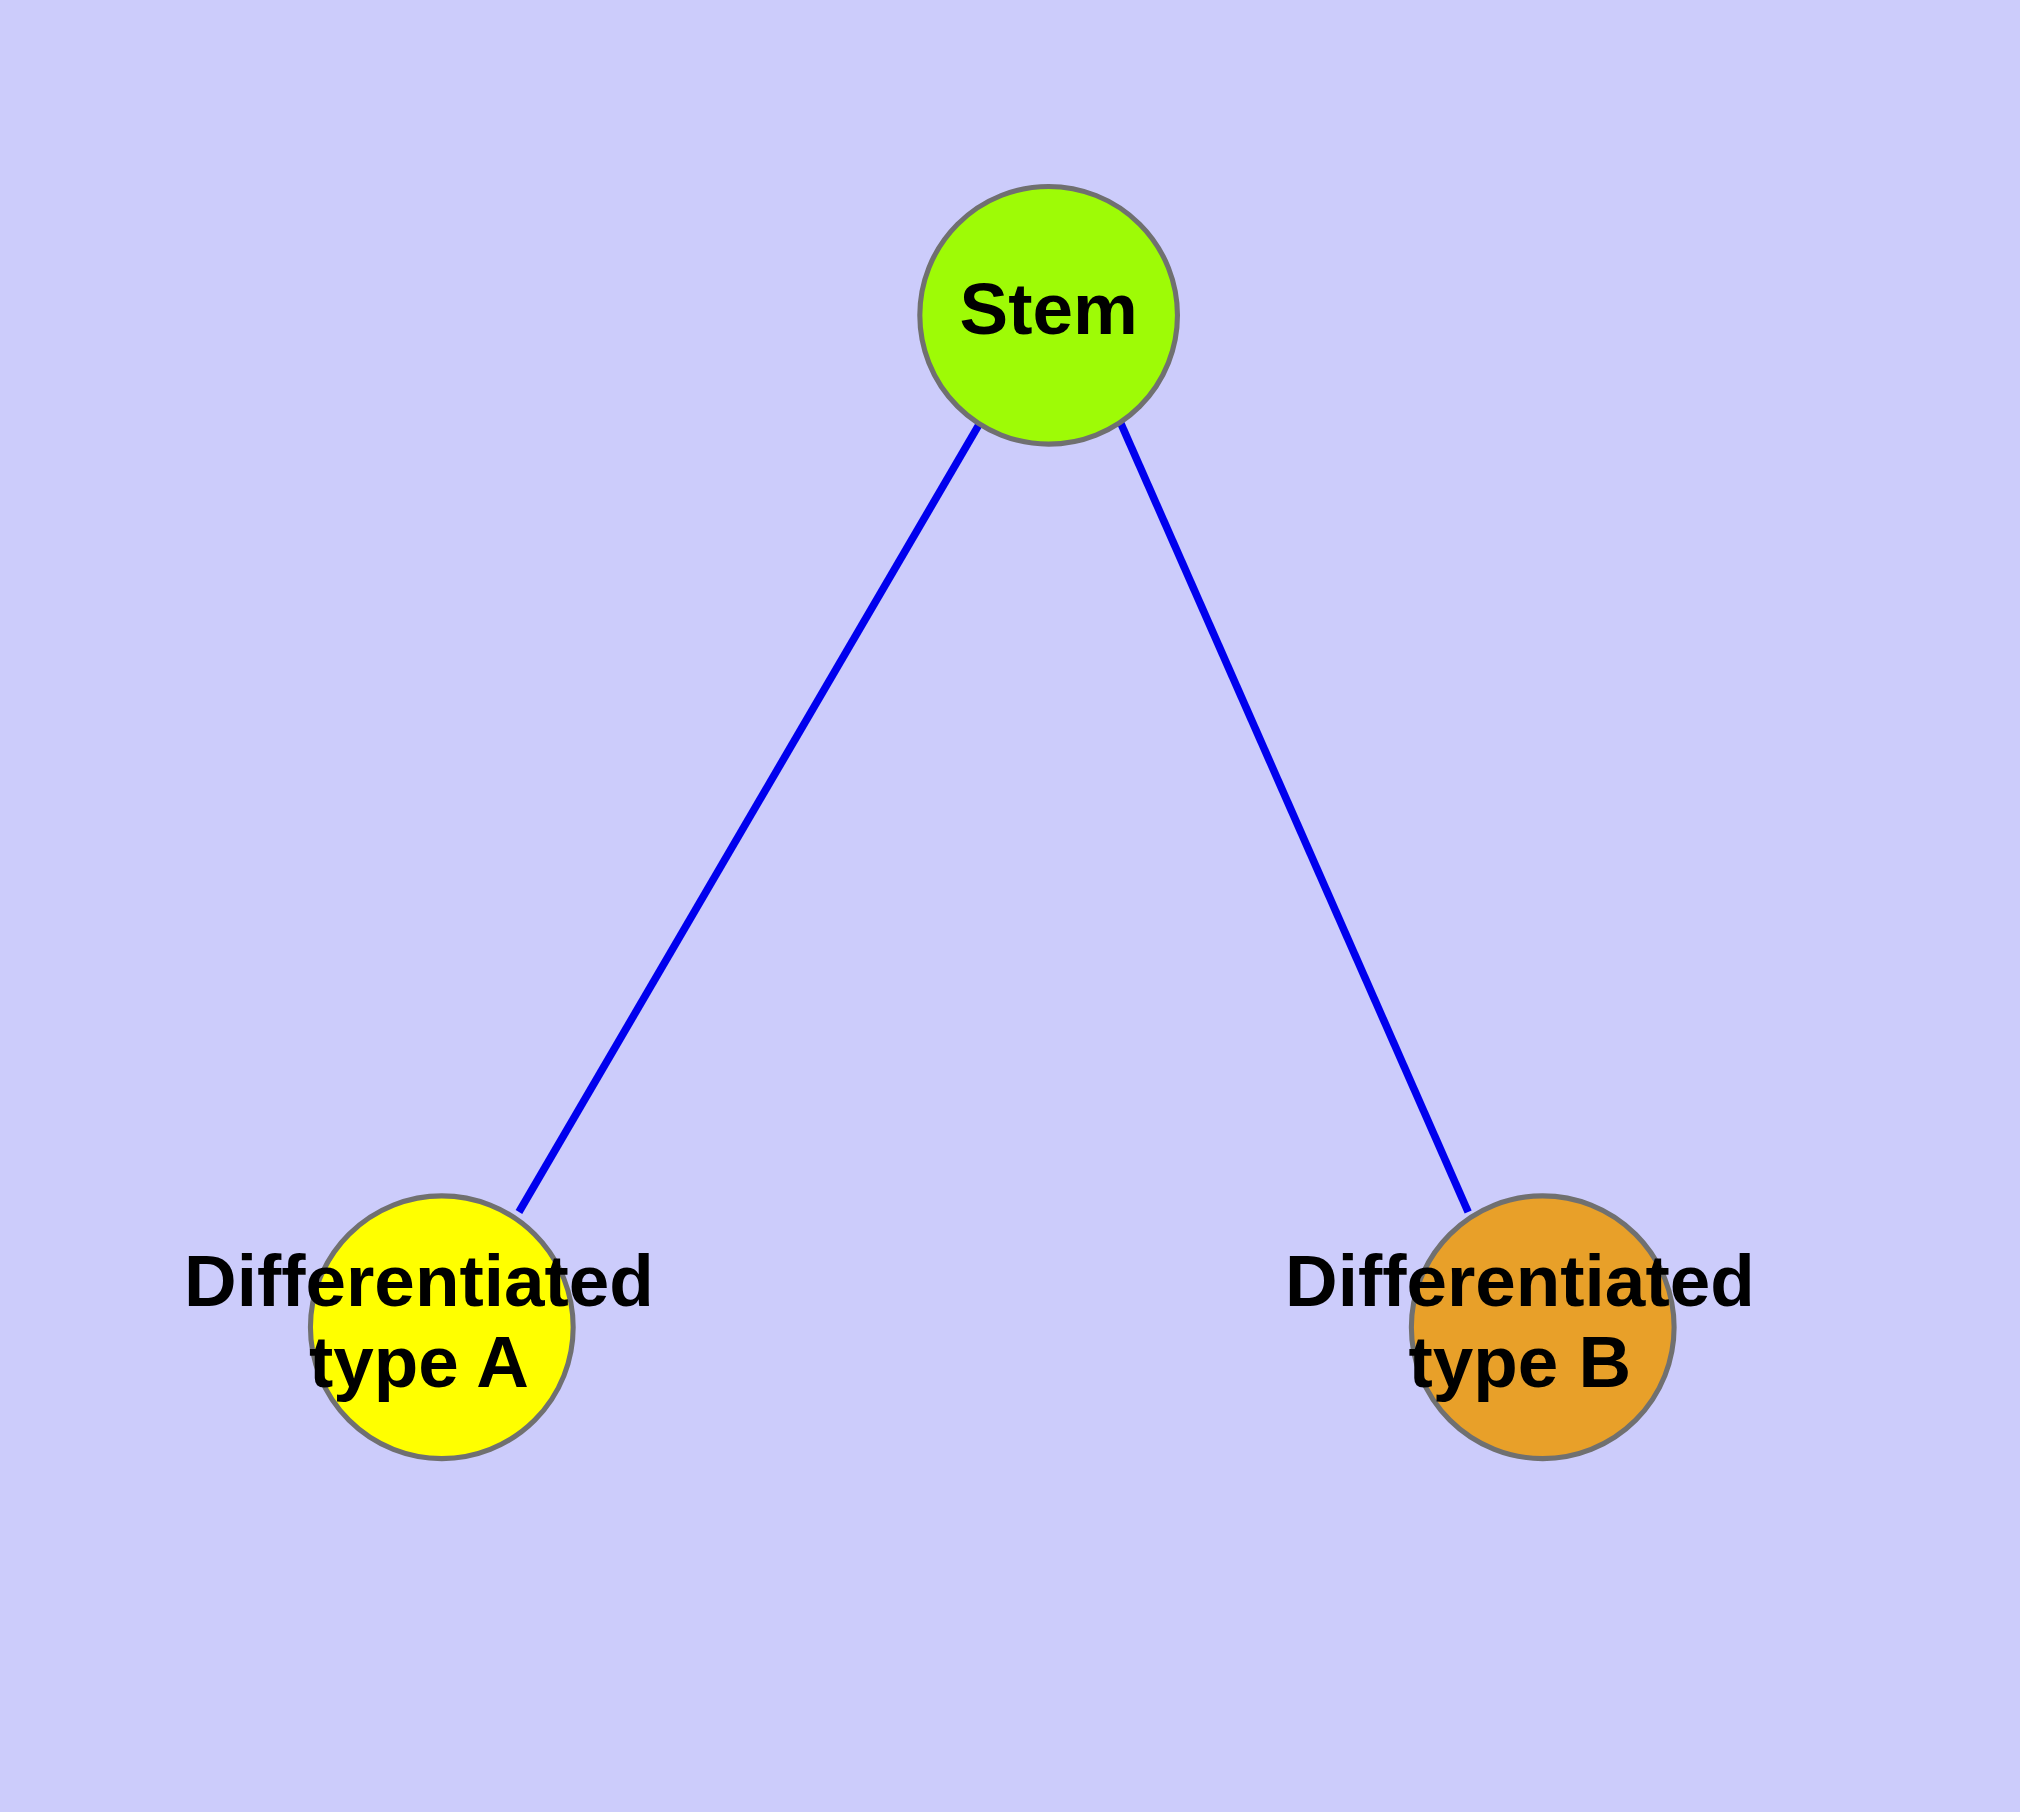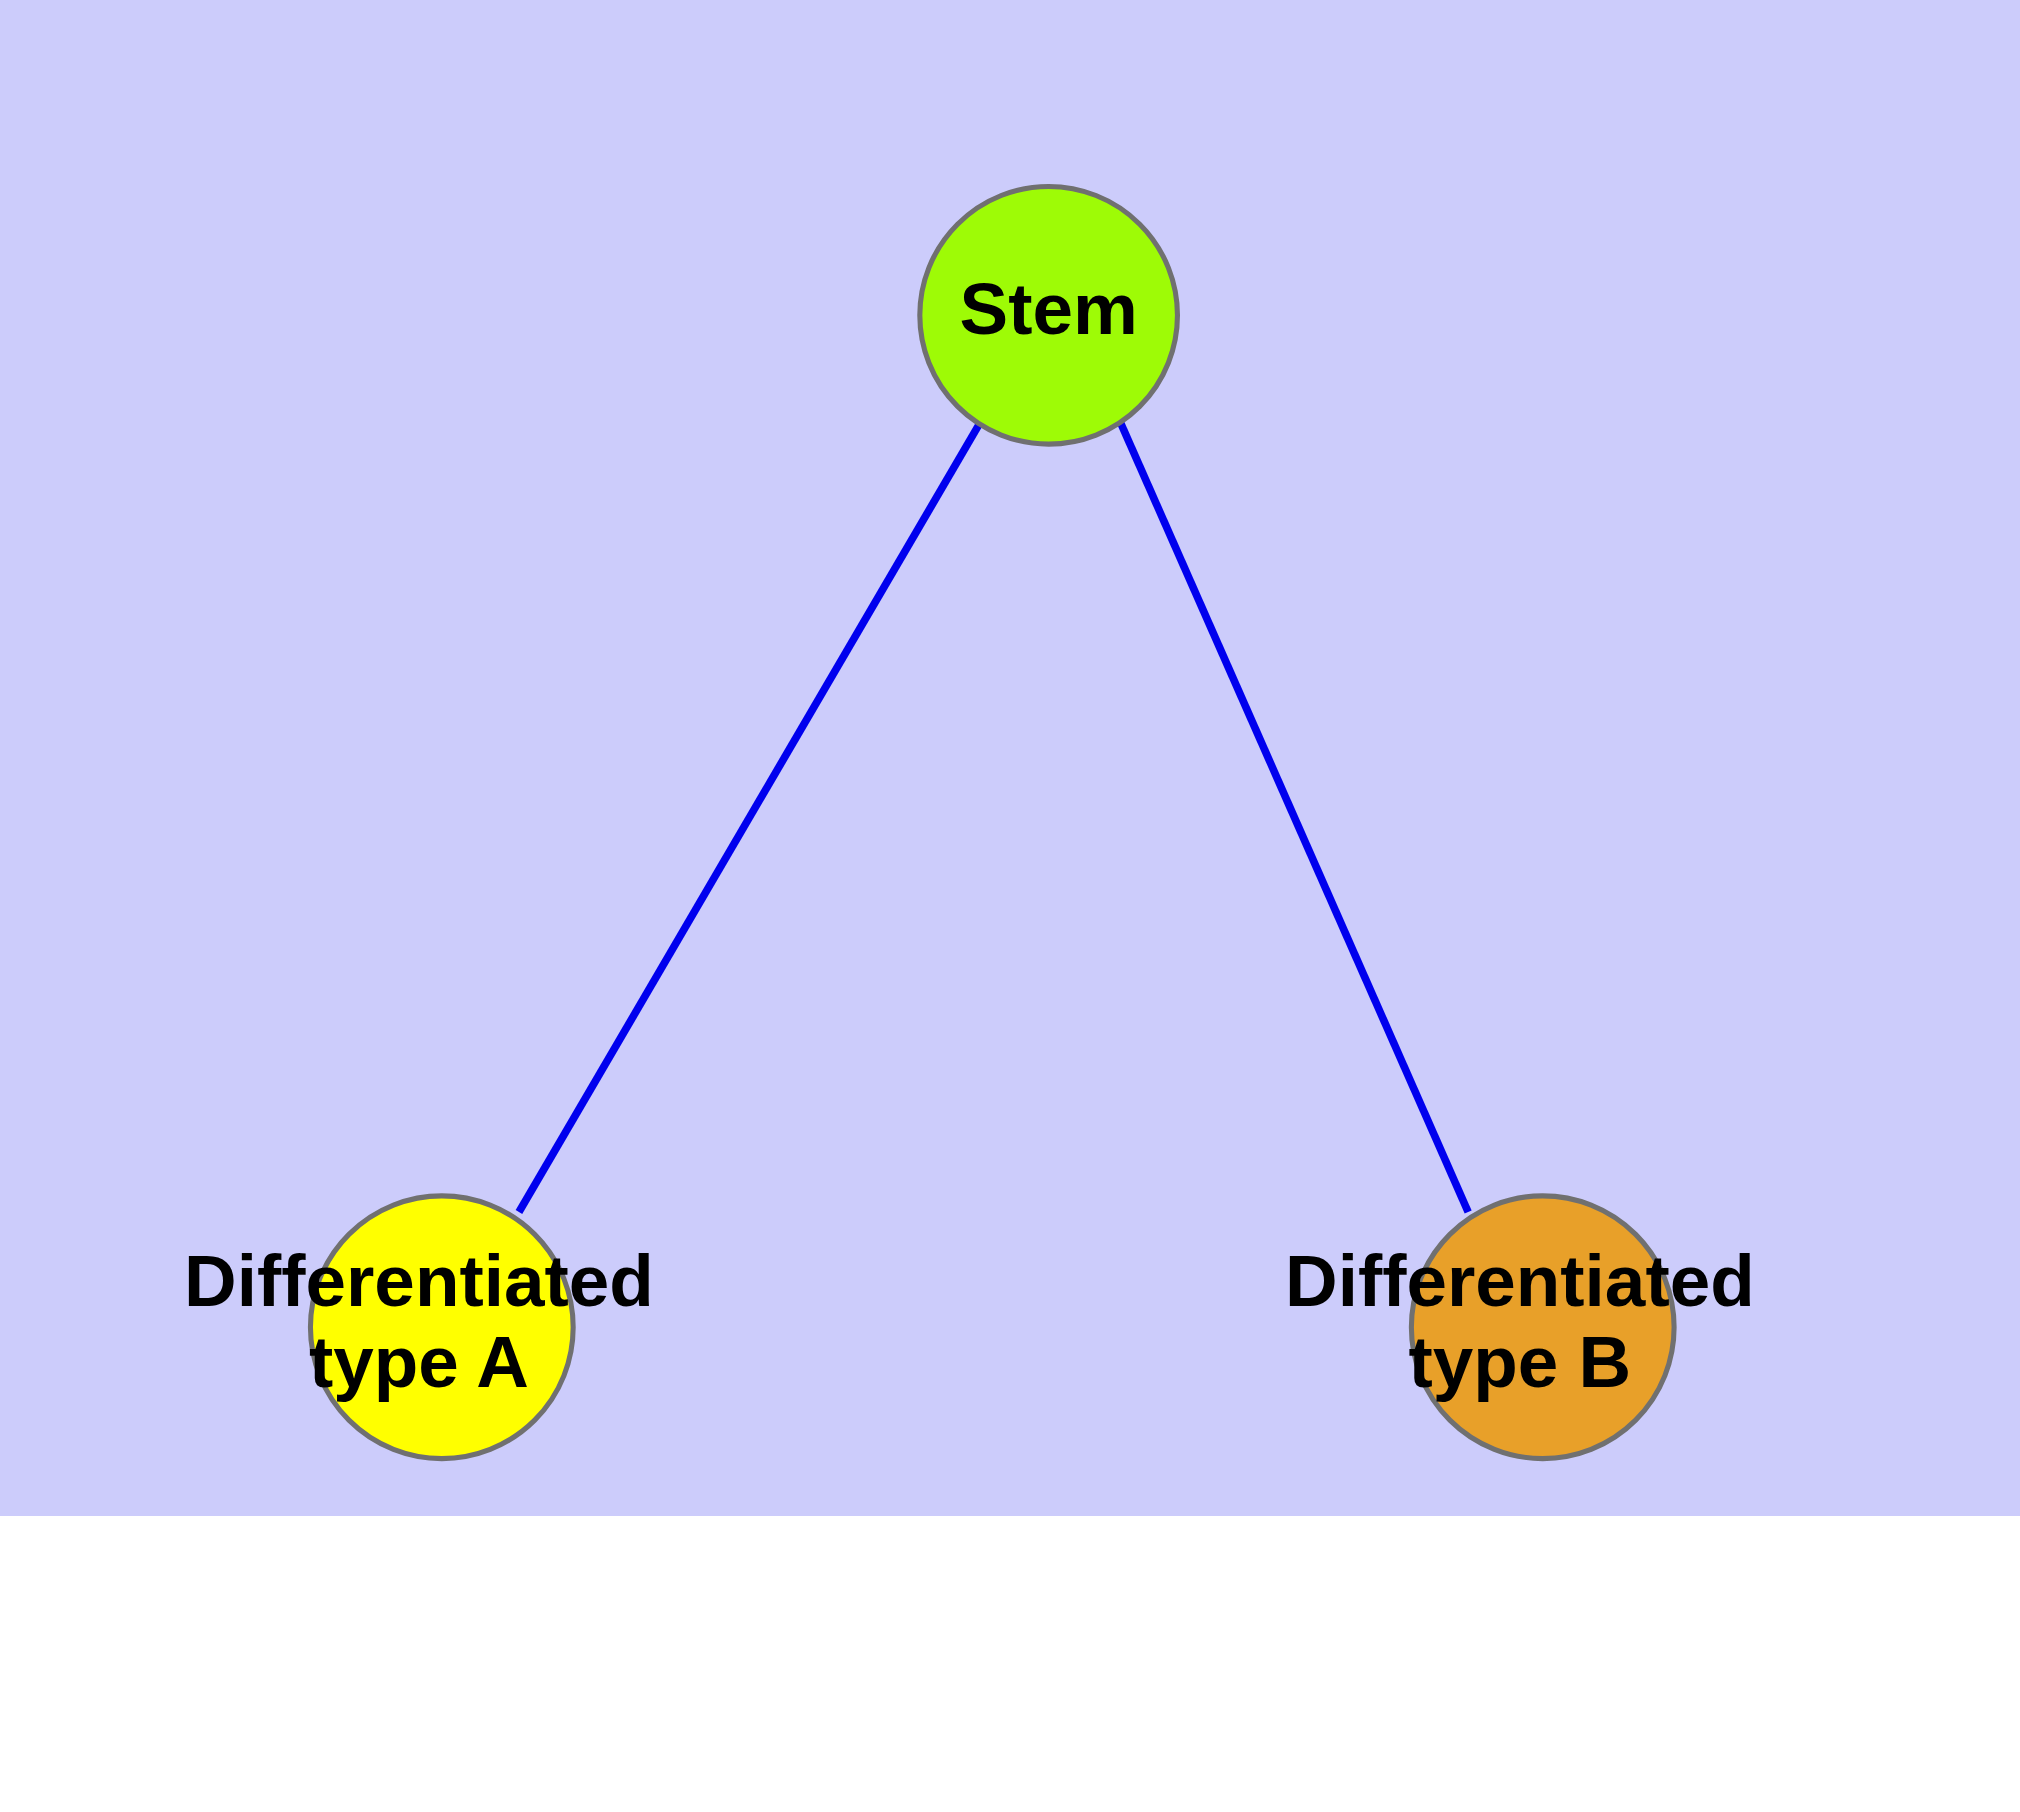--- a/index.html
+++ b/index.html
@@ -27,21 +27,21 @@
     font-weight: bold;
     fill: #000000;
     text-anchor: middle;
     dominant-baseline: middle;
     white-space: pre;
   }
 </style>
 </head>
 <body style="background: rgb(204, 204, 251);">
 
-<div id="canvas" style="width: 2021px; height: 1516px;">
+<div id="canvas" style="width: 2021px; height: 1812px;">
   <svg id="graph-svg" viewBox="0 0 2384 2138" xmlns="http://www.w3.org/2000/svg" style="width: 2021px; height: 1812px;">
     <rect id="bg-rect" x="0" y="0" width="2384" height="2138" fill="#ccccfb"></rect>
     <g id="edges-group">
         <line x1="1156" y1="499" x2="612" y2="1430" stroke="#0000ee" stroke-width="9" stroke-linecap="butt"></line>
         <line x1="1322" y1="499" x2="1732" y2="1430" stroke="#0000ee" stroke-width="9" stroke-linecap="butt"></line>
       </g>
     <g id="nodes-group">
         <g>
           <circle cx="1237" cy="372" r="152" fill="#9efb06" stroke="#707070" stroke-width="6"></circle>
           <text class="node-label" x="1237" y="372" font-size="86" fill="#000000"><tspan x="1237" dy="0">Stem</tspan></text>

